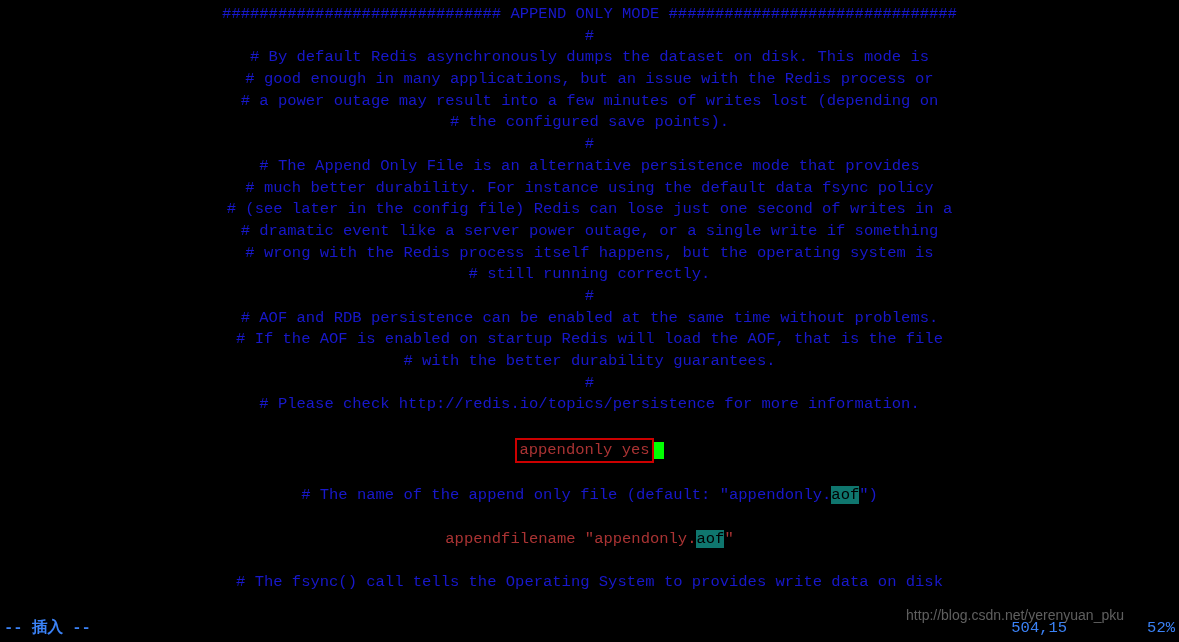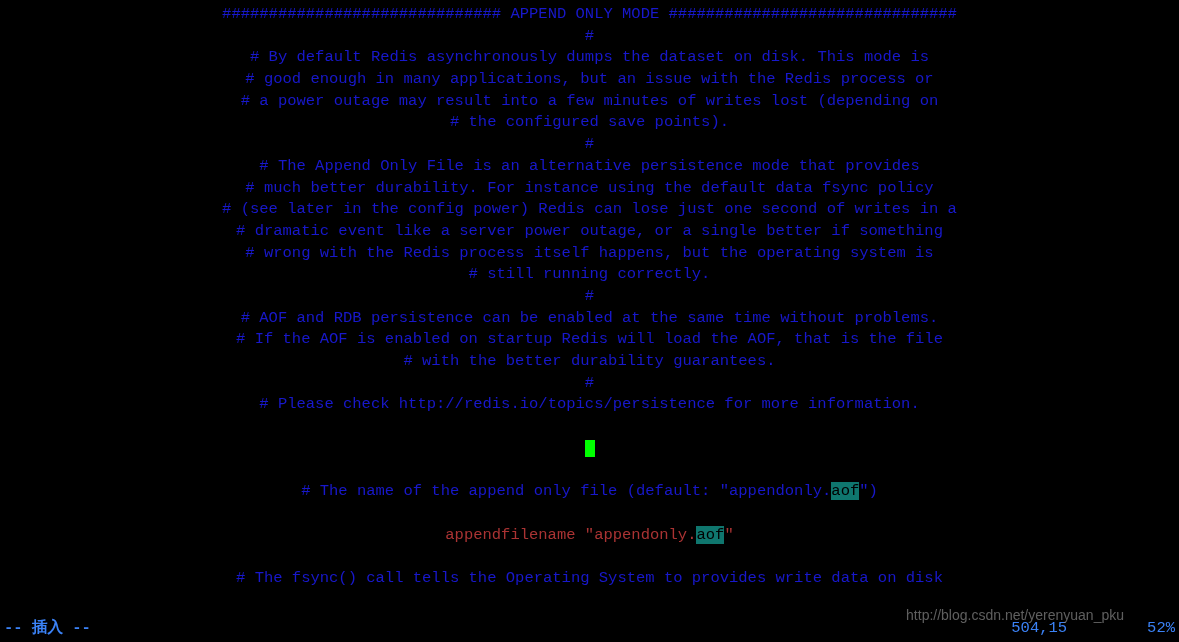--- a/index.html
+++ b/index.html
@@ -76,32 +76,32 @@
 
 <div class="line comment">############################## APPEND ONLY MODE ###############################</div>
 <div class="line comment">#</div>
 <div class="line comment"># By default Redis asynchronously dumps the dataset on disk. This mode is</div>
 <div class="line comment"># good enough in many applications, but an issue with the Redis process or</div>
 <div class="line comment"># a power outage may result into a few minutes of writes lost (depending on</div>
 <div class="line comment"># the configured save points).</div>
 <div class="line comment">#</div>
 <div class="line comment"># The Append Only File is an alternative persistence mode that provides</div>
 <div class="line comment"># much better durability. For instance using the default data fsync policy</div>
-<div class="line comment"># (see later in the config power) Redis can lose just one second of writes in a</div>
-<div class="line comment"># dramatic event like a server power outage, or a single better if something</div>
+<div class="line comment"># (see later in the config file) Redis can lose just one second of writes in a</div>
+<div class="line comment"># dramatic event like a server power outage, or a single write if something</div>
 <div class="line comment"># wrong with the Redis process itself happens, but the operating system is</div>
 <div class="line comment"># still running correctly.</div>
 <div class="line comment">#</div>
 <div class="line comment"># AOF and RDB persistence can be enabled at the same time without problems.</div>
 <div class="line comment"># If the AOF is enabled on startup Redis will load the AOF, that is the file</div>
 <div class="line comment"># with the better durability guarantees.</div>
 <div class="line comment">#</div>
 <div class="line comment"># Please check http://redis.io/topics/persistence for more information.</div>
 <div class="line">&nbsp;</div>
-<div class="line"><span class="cursor"></span></div>
+<div class="line"><span class="highlighted-box darkred">appendonly yes</span><span class="cursor"></span></div>
 <div class="line">&nbsp;</div>
 <div class="line comment"><span># The name of the append only file (default: "appendonly.</span><span class="yellow-highlight">aof</span><span>")</span></div>
 <div class="line">&nbsp;</div>
 <div class="line darkred"><span>appendfilename </span><span>"</span><span>appendonly.</span><span class="yellow-highlight">aof</span><span>"</span></div>
 <div class="line">&nbsp;</div>
 <div class="line comment"># The fsync() call tells the Operating System to provides write data on disk</div>
 
 <div class="status-line">
   <span class="status-mode">-- 插入 --</span>
   <span class="status-right">

